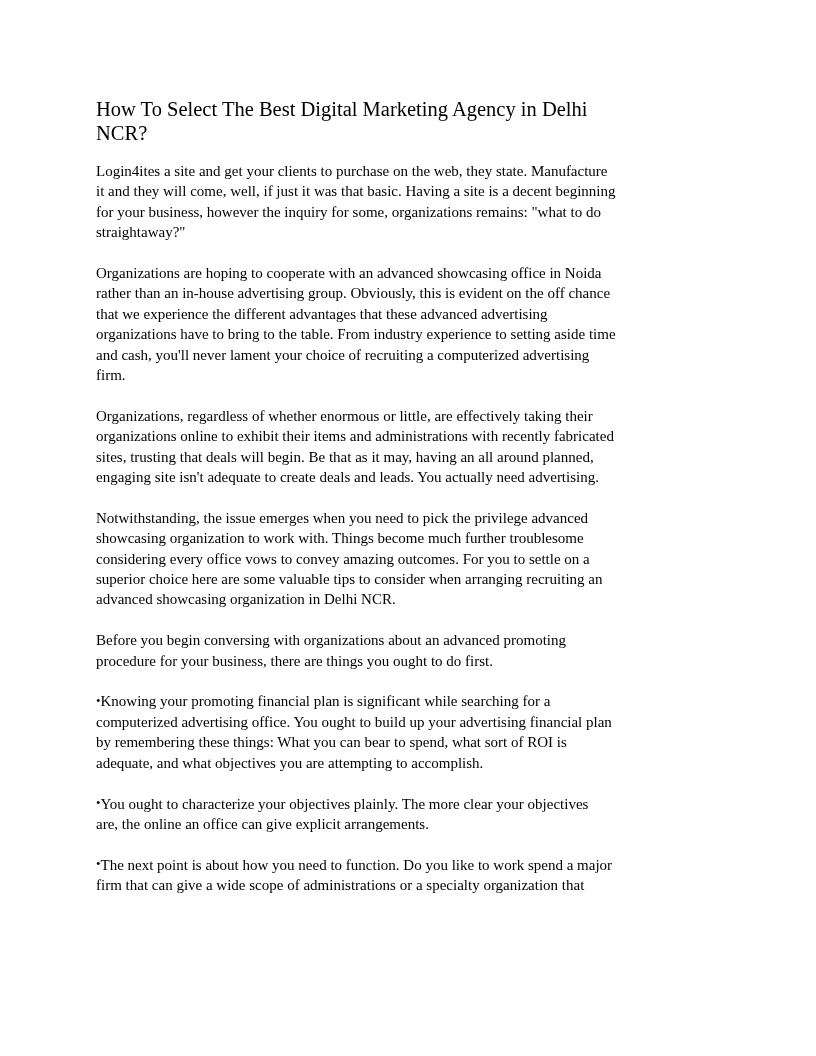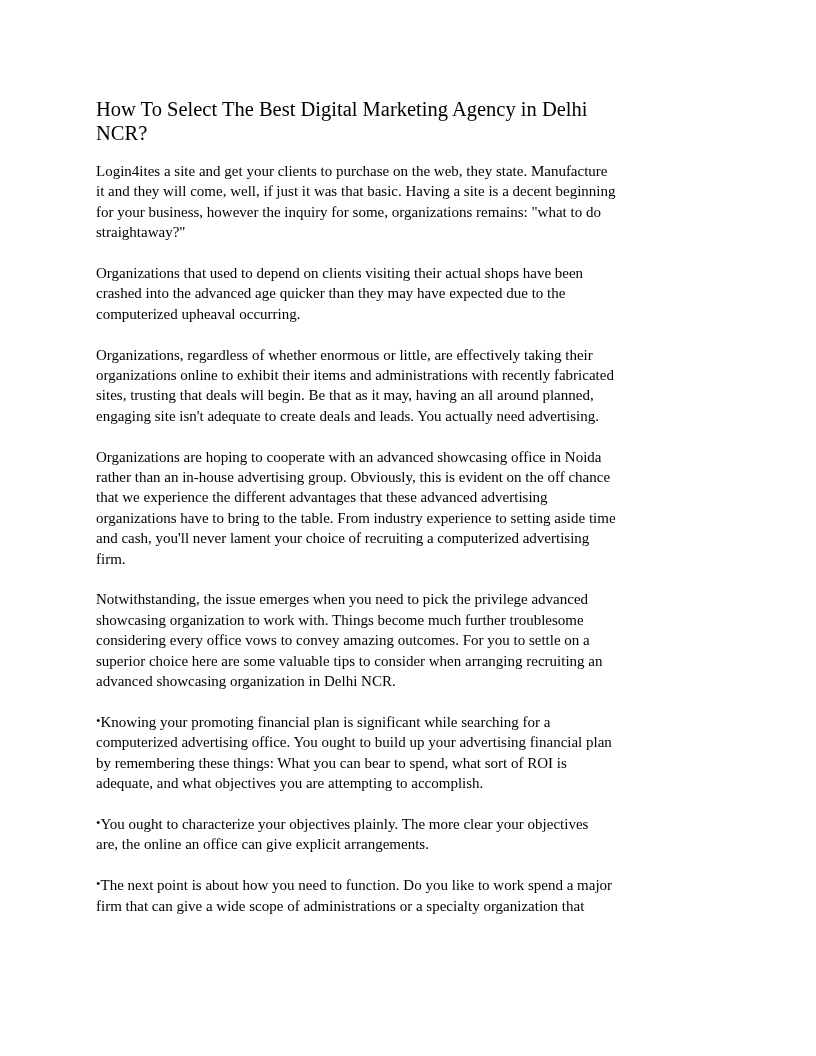--- a/index.html
+++ b/index.html
@@ -44,42 +44,41 @@
 
 <div class="page">
 
   <h1 class="doc-title">How To Select The Best Digital Marketing Agency in Delhi NCR?</h1>
 
   <p class="para">Login4ites a site and get your clients to purchase on the web, they state. Manufacture
 it and they will come, well, if just it was that basic. Having a site is a decent beginning
 for your business, however the inquiry for some, organizations remains: "what to do
 straightaway?"</p>
 
-  <p class="para">Organizations that used to depend on clients visiting their actual shops have been
-crashed into the advanced age quicker than they may have expected due to the
-computerized upheaval occurring.</p>
-
-  <p class="para">Organizations, regardless of whether enormous or little, are effectively taking their
-organizations online to exhibit their items and administrations with recently fabricated
-sites, trusting that deals will begin. Be that as it may, having an all around planned,
-engaging site isn't adequate to create deals and leads. You actually need advertising.</p>
 
   <p class="para">Organizations are hoping to cooperate with an advanced showcasing office in Noida
 rather than an in-house advertising group. Obviously, this is evident on the off chance
 that we experience the different advantages that these advanced advertising
 organizations have to bring to the table. From industry experience to setting aside time
 and cash, you'll never lament your choice of recruiting a computerized advertising
 firm.</p>
 
+  <p class="para">Organizations, regardless of whether enormous or little, are effectively taking their
+organizations online to exhibit their items and administrations with recently fabricated
+sites, trusting that deals will begin. Be that as it may, having an all around planned,
+engaging site isn't adequate to create deals and leads. You actually need advertising.</p>
+
   <p class="para">Notwithstanding, the issue emerges when you need to pick the privilege advanced
 showcasing organization to work with. Things become much further troublesome
 considering every office vows to convey amazing outcomes. For you to settle on a
 superior choice here are some valuable tips to consider when arranging recruiting an
 advanced showcasing organization in Delhi NCR.</p>
 
+  <p class="para">Before you begin conversing with organizations about an advanced promoting
+procedure for your business, there are things you ought to do first.</p>
 
   <div class="para"><span class="bullet-glyph">•</span><span>Knowing your promoting financial plan is significant while searching for a
 computerized advertising office. You ought to build up your advertising financial plan
 by remembering these things: What you can bear to spend, what sort of ROI is
 adequate, and what objectives you are attempting to accomplish.</span></div>
 
   <div class="para"><span class="bullet-glyph">•</span><span>You ought to characterize your objectives plainly. The more clear your objectives
 are, the online an office can give explicit arrangements.</span></div>
 
   <div class="para"><span class="bullet-glyph">•</span><span>The next point is about how you need to function. Do you like to work spend a major

